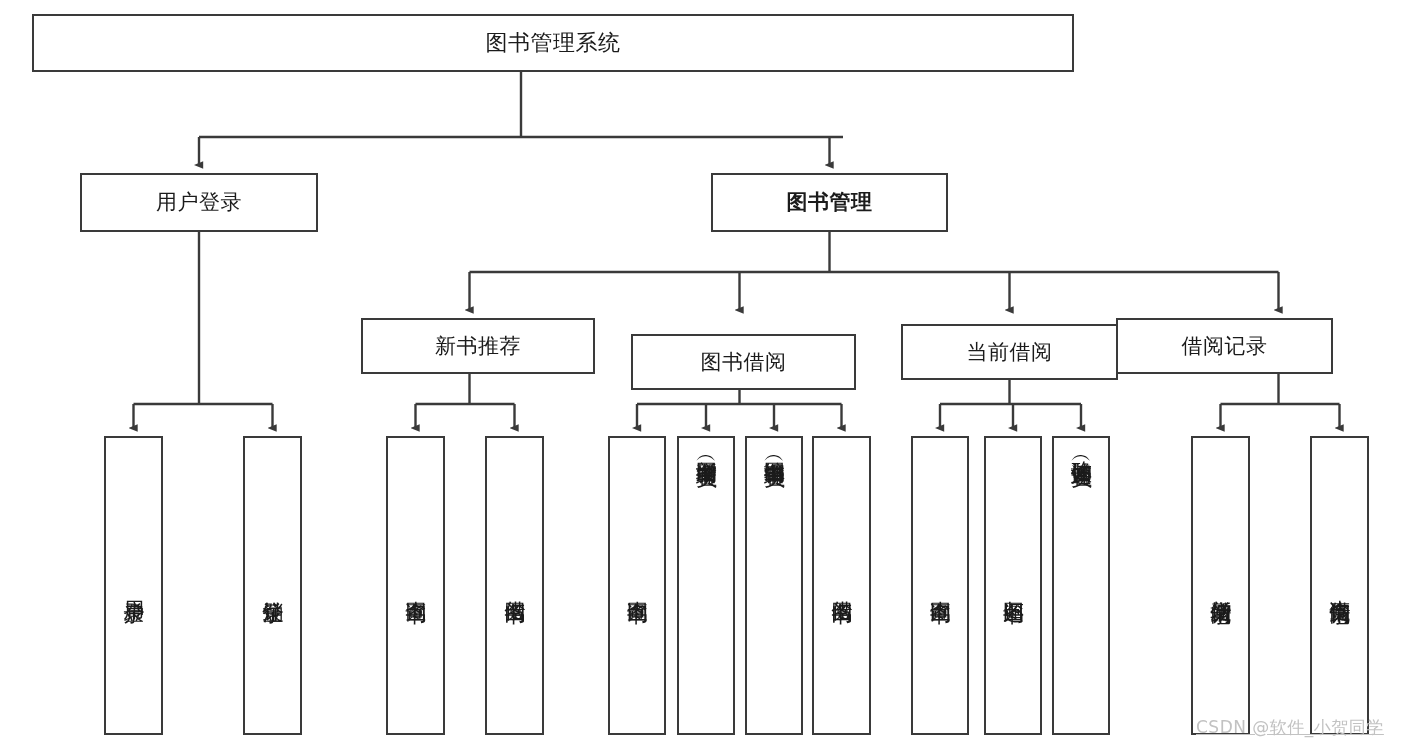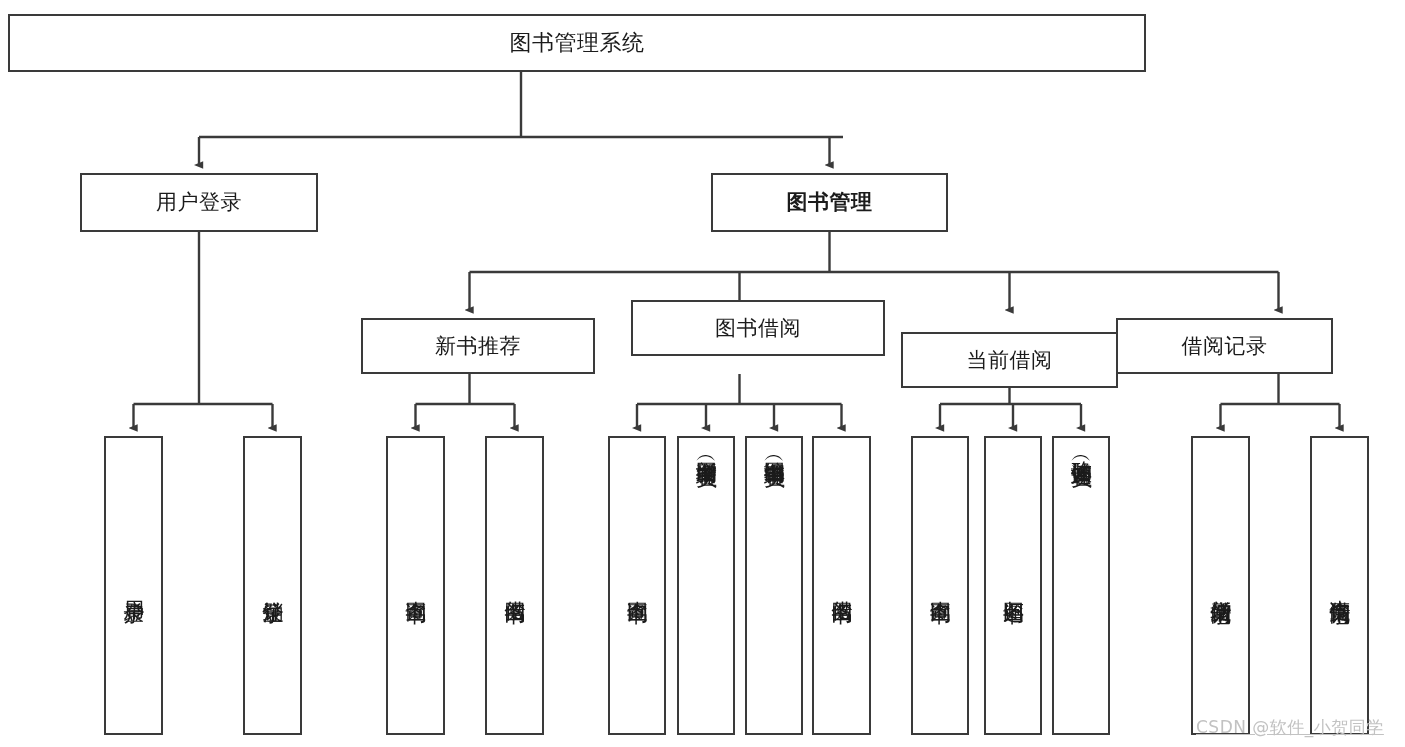--- a/index.html
+++ b/index.html
@@ -126,38 +126,38 @@
       <path d="M1013,404 L1013,428" marker-end="url(#arrow)"></path>
       <path d="M1081,404 L1081,428" marker-end="url(#arrow)"></path>
 
       <path d="M1278.5,374 L1278.5,404"></path>
       <path d="M1220.5,404 L1339.5,404"></path>
       <path d="M1220.5,404 L1220.5,428" marker-end="url(#arrow)"></path>
       <path d="M1339.5,404 L1339.5,428" marker-end="url(#arrow)"></path>
     </g>
   </svg>
 
-  <div class="node tier-root" id="n-root" style="left: 8px; top: 14px; width: 1138px; height: 58px;">
+  <div class="node tier-root" id="n-root" style="left: 32px; top: 14px; width: 1042px; height: 58px;">
     <span class="label">图书管理系统</span>
   </div>
 
   <div class="node tier-2" id="n-t2-0" style="left: 80px; top: 173px; width: 238px; height: 59px;">
     <span class="label">用户登录</span>
   </div>
   <div class="node tier-2" id="n-t2-1" style="left: 711px; top: 173px; width: 237px; height: 59px; font-weight: bold;">
     <span class="label">图书管理</span>
   </div>
 
   <div class="node tier-3" id="n-t3-0" style="left: 361px; top: 318px; width: 234px; height: 56px;">
     <span class="label">新书推荐</span>
   </div>
-  <div class="node tier-3" id="n-t3-1" style="left: 631px; top: 300px; width: 254px; height: 56px;">
+  <div class="node tier-3" id="n-t3-1" style="left: 631px; top: 334px; width: 225px; height: 56px;">
     <span class="label">图书借阅</span>
   </div>
-  <div class="node tier-3" id="n-t3-2" style="left: 901px; top: 332px; width: 217px; height: 56px;">
+  <div class="node tier-3" id="n-t3-2" style="left: 901px; top: 324px; width: 217px; height: 56px;">
     <span class="label">当前借阅</span>
   </div>
   <div class="node tier-3" id="n-t3-3" style="left: 1116px; top: 318px; width: 217px; height: 56px;">
     <span class="label">借阅记录</span>
   </div>
 
   <div class="node leaf leaf-mid" id="n-lf-0" style="left: 104px; top: 436px; width: 59px; height: 299px;">
     <span class="label">用户登录</span>
   </div>
   <div class="node leaf leaf-mid" id="n-lf-1" style="left: 243px; top: 436px; width: 59px; height: 299px;">

